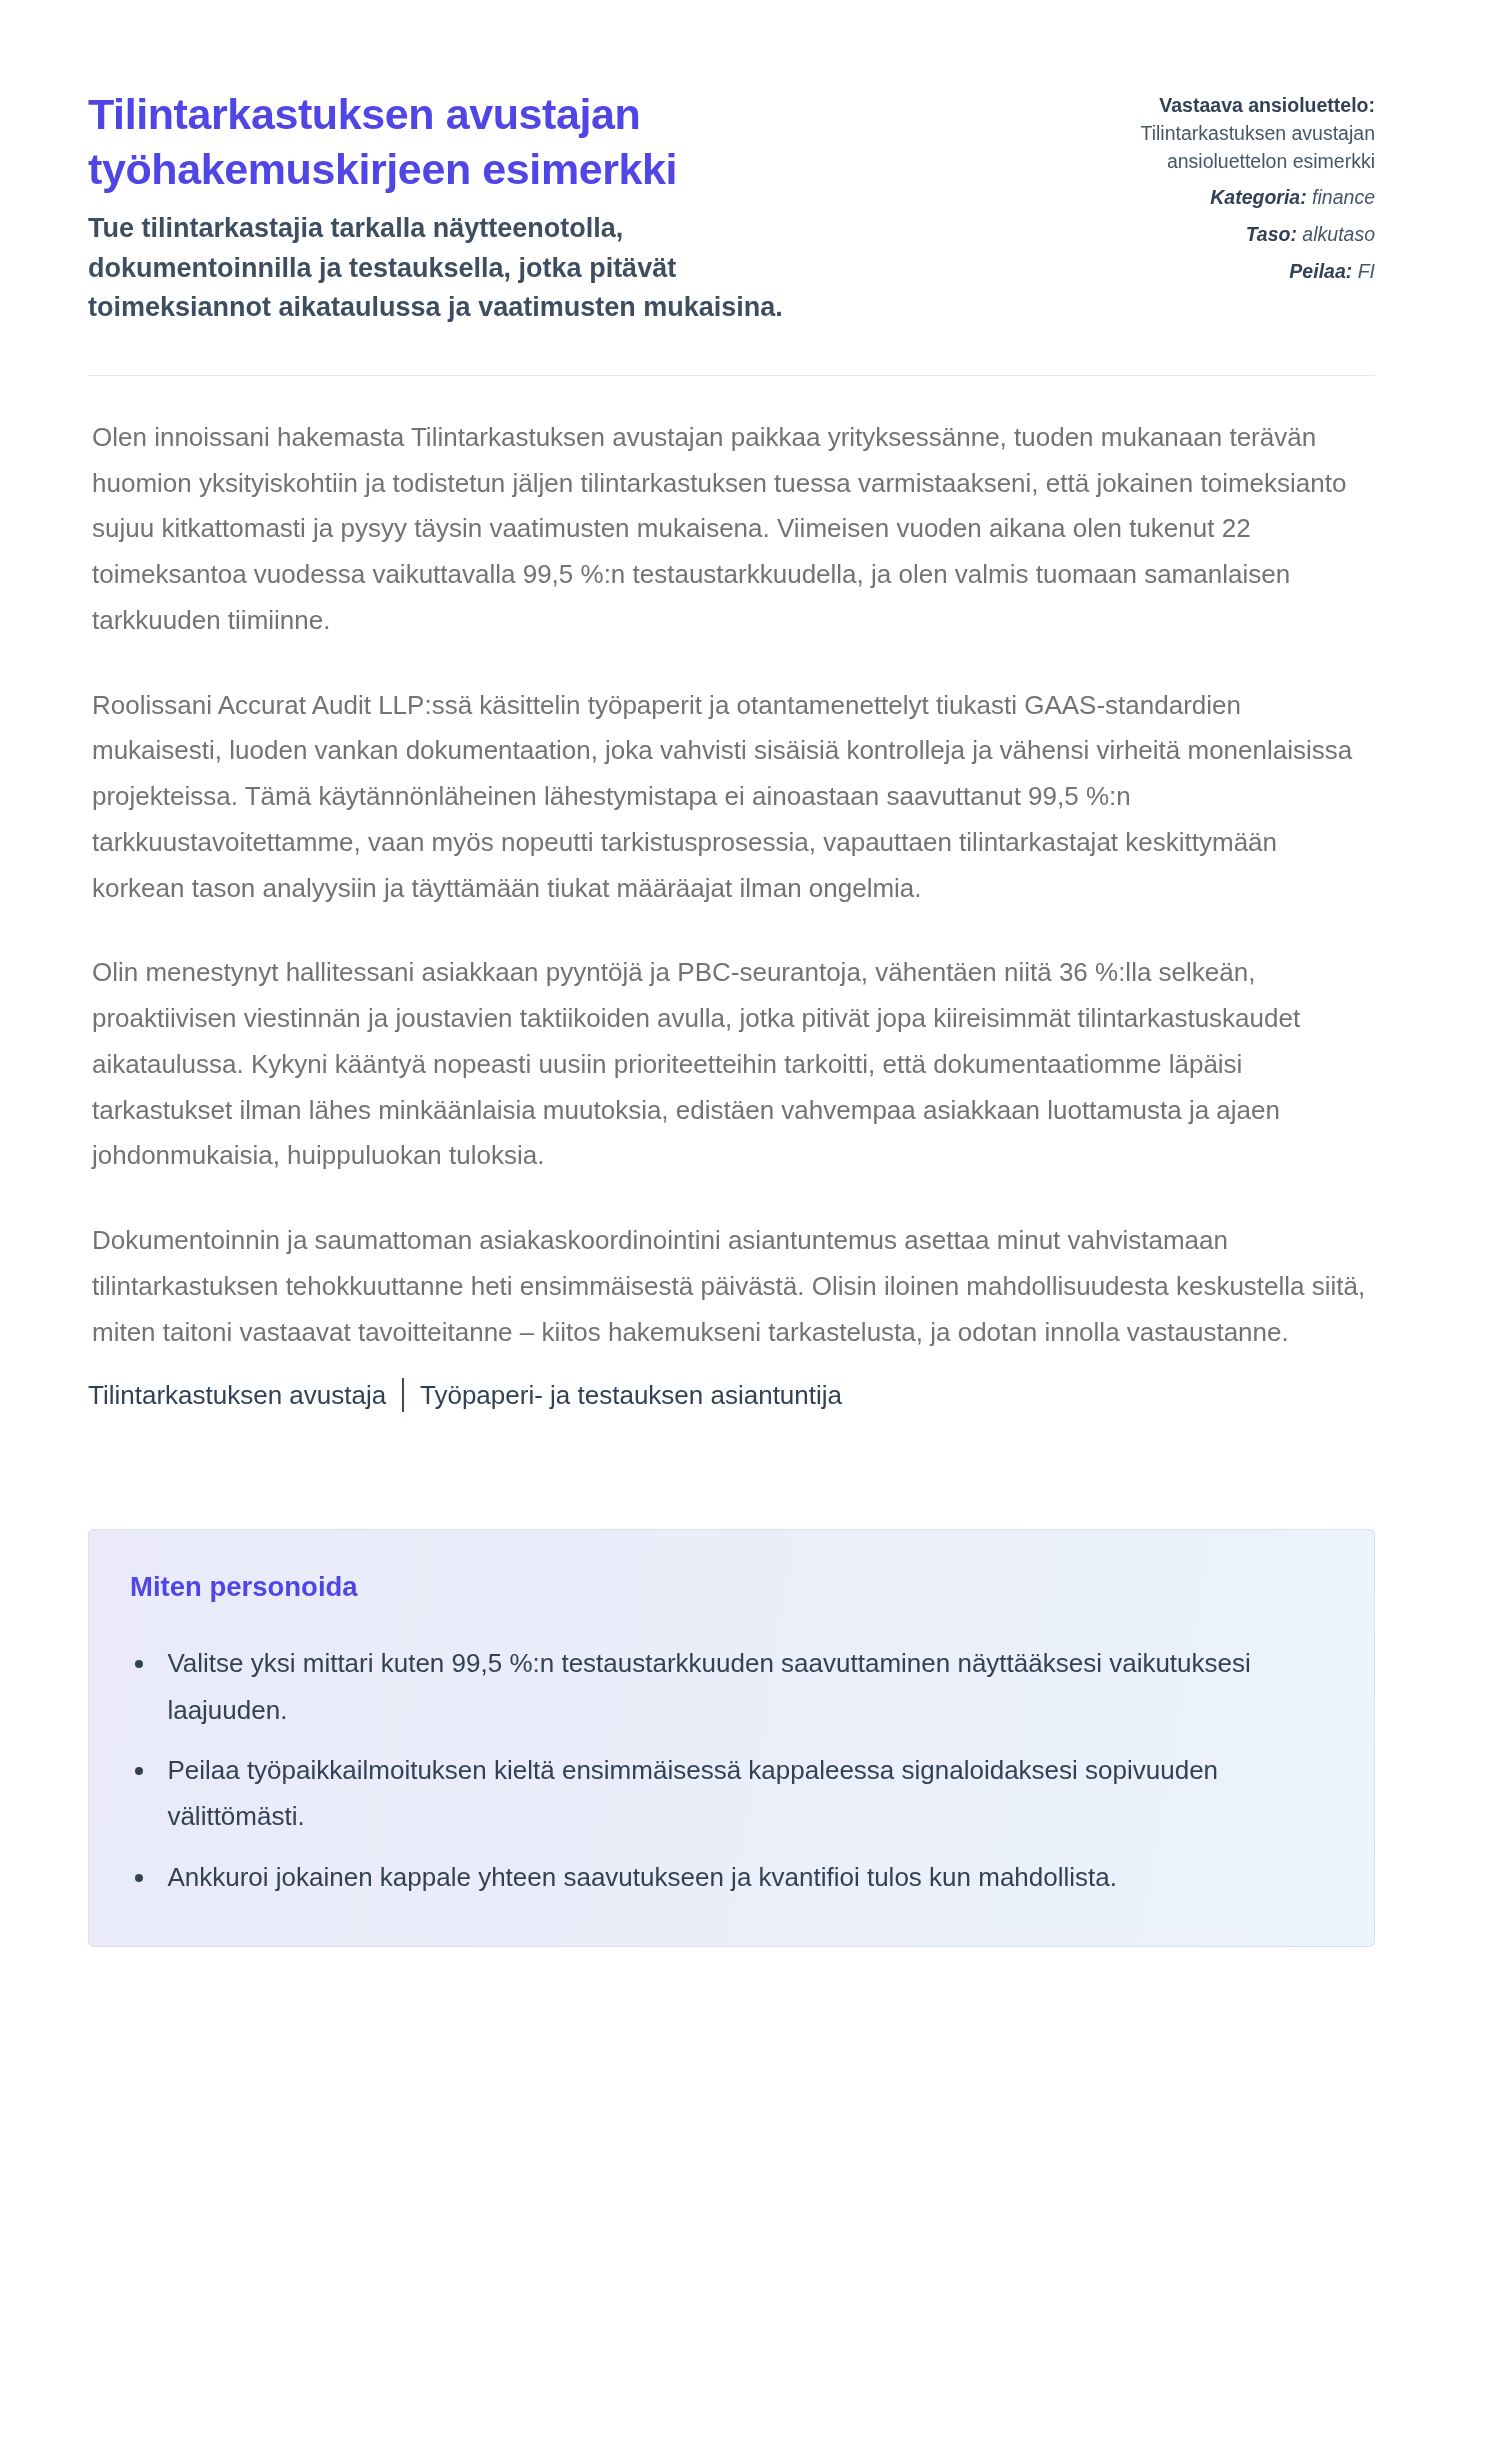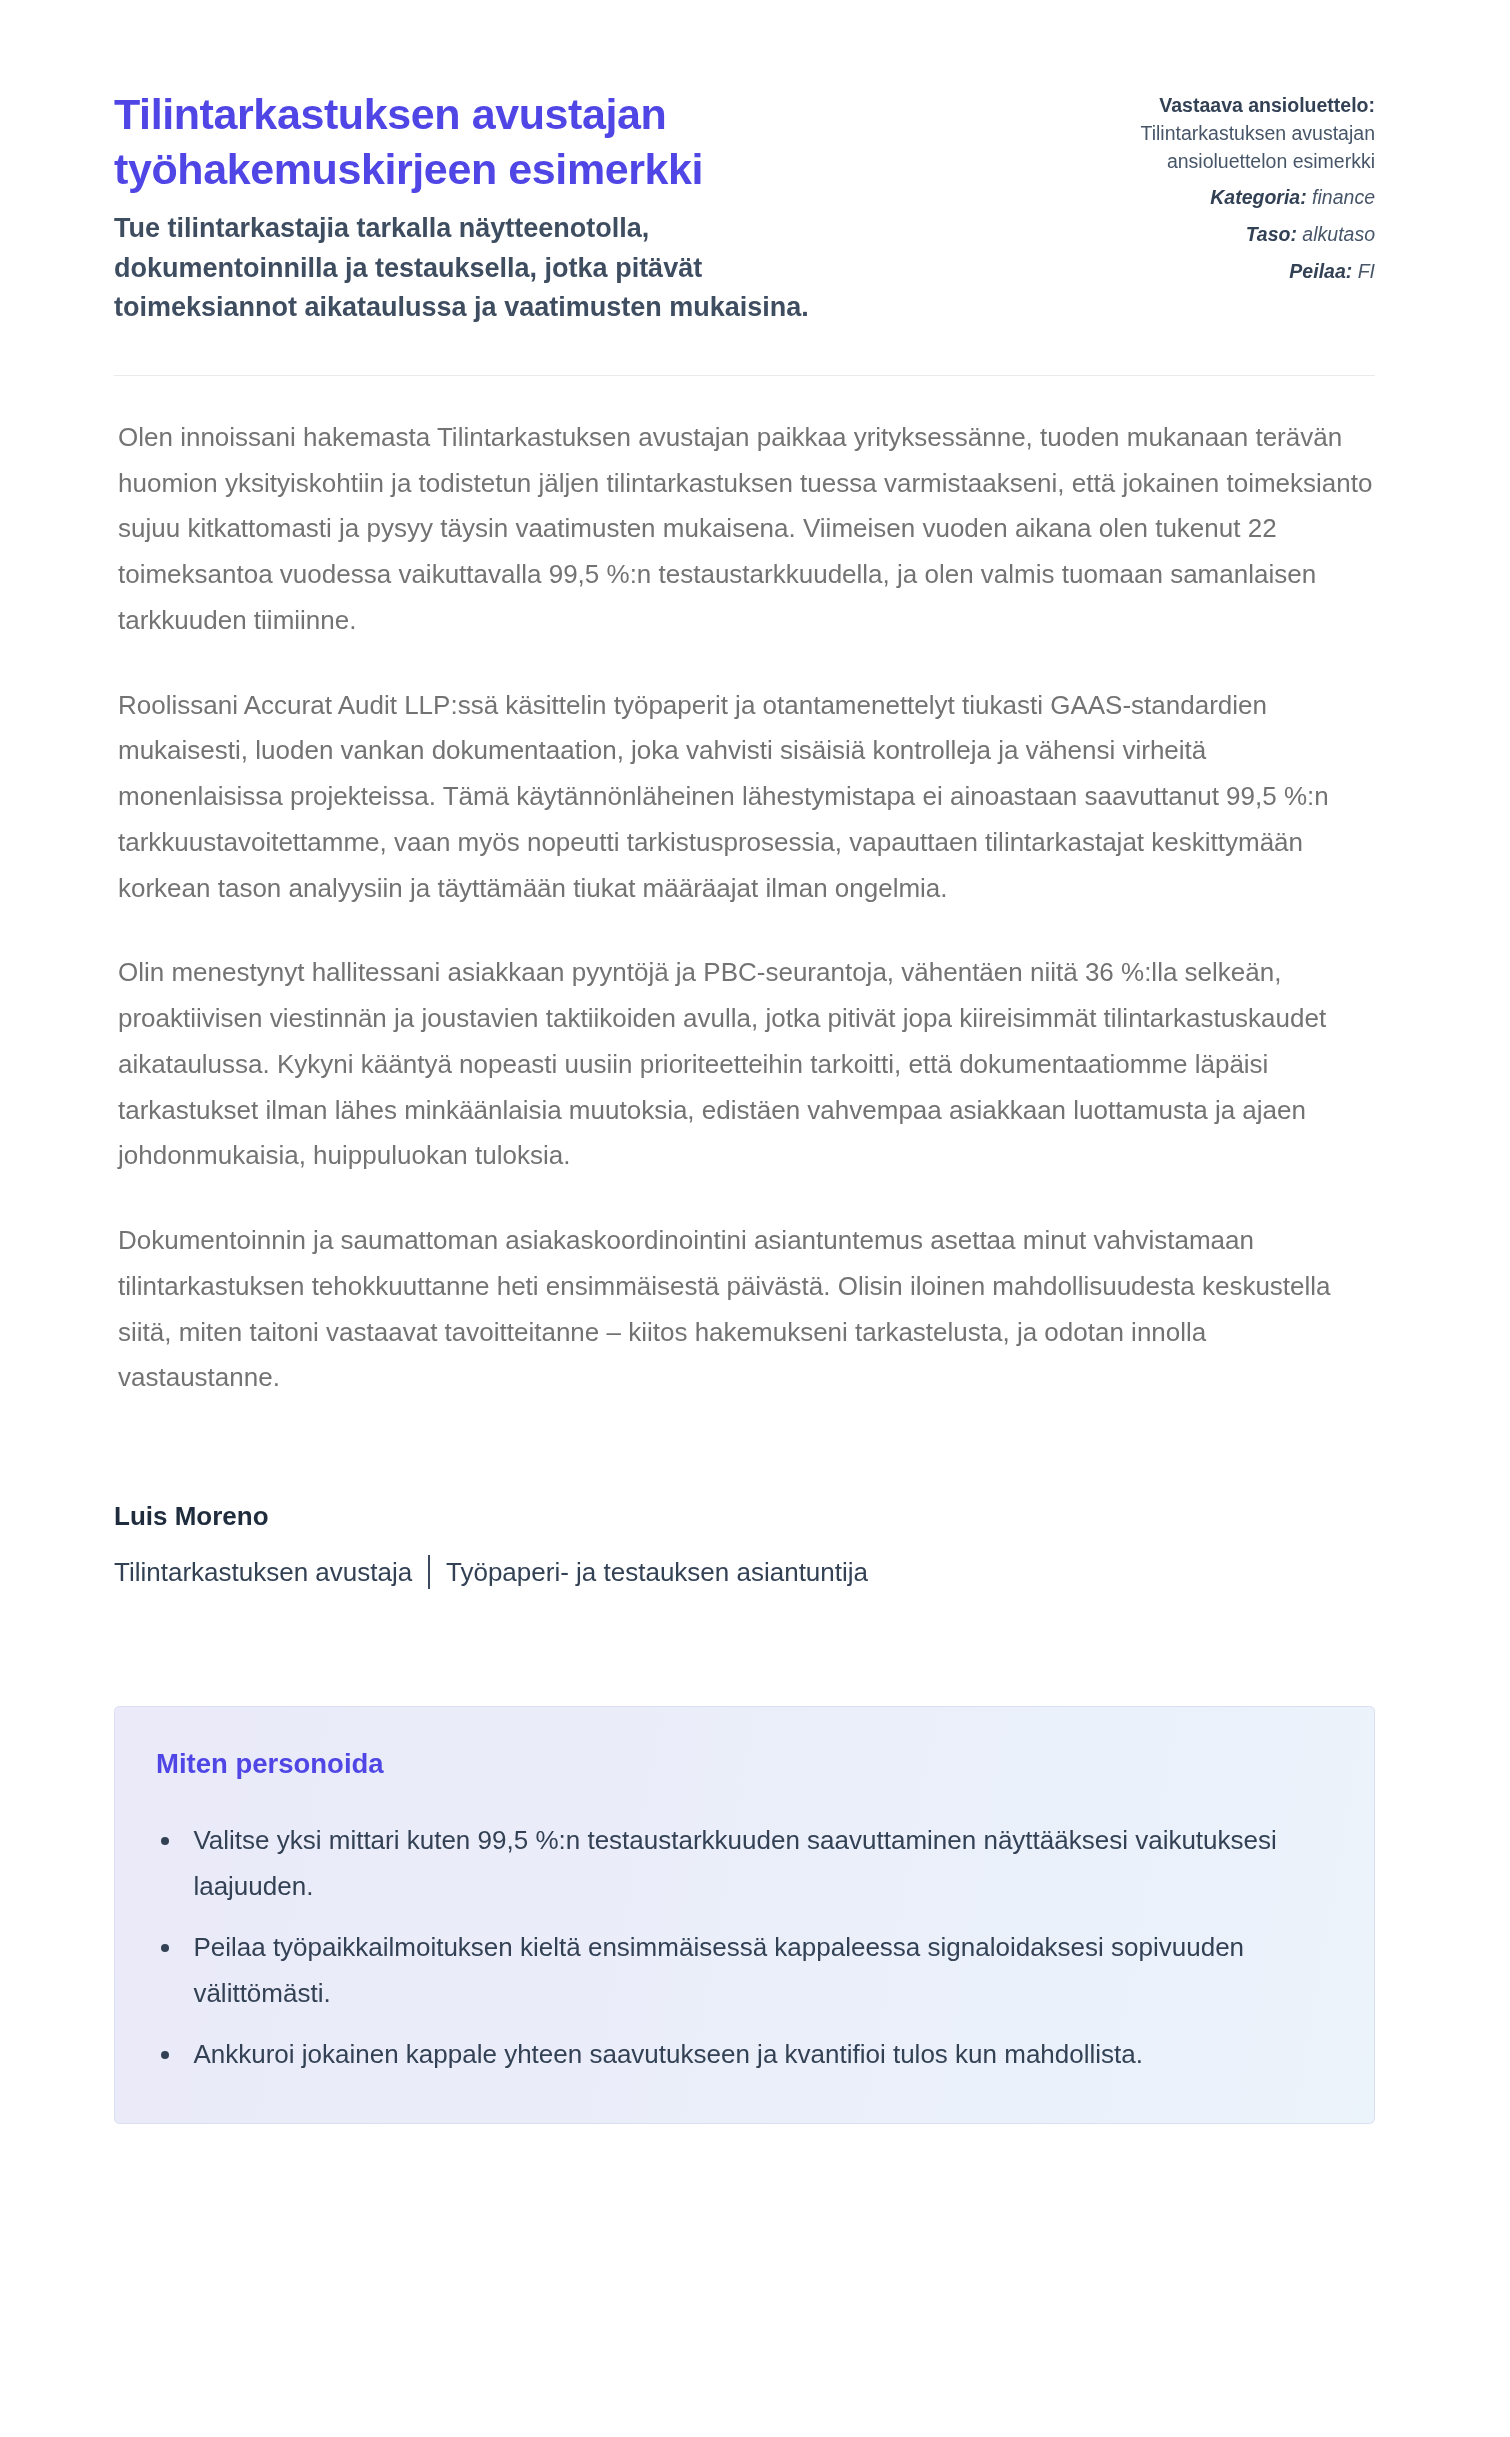--- a/index.html
+++ b/index.html
@@ -2,21 +2,21 @@
 <html lang="fi" style="font-size:14.2px"><head>
 <meta charset="utf-8">
 <style>
   * { box-sizing: border-box; }
   html, body { margin: 0; padding: 0; background: #ffffff; }
   body {
     width: 1510px;
     font-family: "Liberation Sans", "DejaVu Sans", sans-serif;
     color: #334155;
   }
-  .page { width: 1510px; min-height: 2438px; padding: 87px 135px 62px 114px; }
+  .page { width: 1510px; min-height: 2438px; padding: 87px 135px 62px 88px; }
 
   
   .header { display: flex; justify-content: space-between; align-items: flex-start; }
   .header-left { max-width: 755px; }
   h1.title {
     margin: 0 0 12.4px 0;
     font-size: 43px;
     line-height: 1.28;
     font-weight: 700;
     color: #4f46e5;
@@ -153,21 +153,20 @@
   </div>
 
   <hr class="divider">
 
   <div class="letter">
     <p class="body-par">Olen innoissani hakemasta Tilintarkastuksen avustajan paikkaa yrityksessänne, tuoden mukanaan terävän huomion yksityiskohtiin ja todistetun jäljen tilintarkastuksen tuessa varmistaakseni, että jokainen toimeksianto sujuu kitkattomasti ja pysyy täysin vaatimusten mukaisena. Viimeisen vuoden aikana olen tukenut 22 toimeksantoa vuodessa vaikuttavalla 99,5 %:n testaustarkkuudella, ja olen valmis tuomaan samanlaisen tarkkuuden tiimiinne.</p>
     <p class="body-par">Roolissani Accurat Audit LLP:ssä käsittelin työpaperit ja otantamenettelyt tiukasti GAAS-standardien mukaisesti, luoden vankan dokumentaation, joka vahvisti sisäisiä kontrolleja ja vähensi virheitä monenlaisissa projekteissa. Tämä käytännönläheinen lähestymistapa ei ainoastaan saavuttanut 99,5 %:n tarkkuustavoitettamme, vaan myös nopeutti tarkistusprosessia, vapauttaen tilintarkastajat keskittymään korkean tason analyysiin ja täyttämään tiukat määräajat ilman ongelmia.</p>
     <p class="body-par">Olin menestynyt hallitessani asiakkaan pyyntöjä ja PBC-seurantoja, vähentäen niitä 36 %:lla selkeän, proaktiivisen viestinnän ja joustavien taktiikoiden avulla, jotka pitivät jopa kiireisimmät tilintarkastuskaudet aikataulussa. Kykyni kääntyä nopeasti uusiin prioriteetteihin tarkoitti, että dokumentaatiomme läpäisi tarkastukset ilman lähes minkäänlaisia muutoksia, edistäen vahvempaa asiakkaan luottamusta ja ajaen johdonmukaisia, huippuluokan tuloksia.</p>
     <p class="body-par">Dokumentoinnin ja saumattoman asiakaskoordinointini asiantuntemus asettaa minut vahvistamaan tilintarkastuksen tehokkuuttanne heti ensimmäisestä päivästä. Olisin iloinen mahdollisuudesta keskustella siitä, miten taitoni vastaavat tavoitteitanne – kiitos hakemukseni tarkastelusta, ja odotan innolla vastaustanne.</p>
 
-    <div class="sig-name">Luis Moreno</div>
     <div class="sig-role">
       <span>Tilintarkastuksen avustaja</span>
       <span class="role-sep"></span>
       <span>Työpaperi- ja testauksen asiantuntija</span>
     </div>
   </div>
 
 
   <div class="howto">
     <h2 class="howto-title">Miten personoida</h2>

